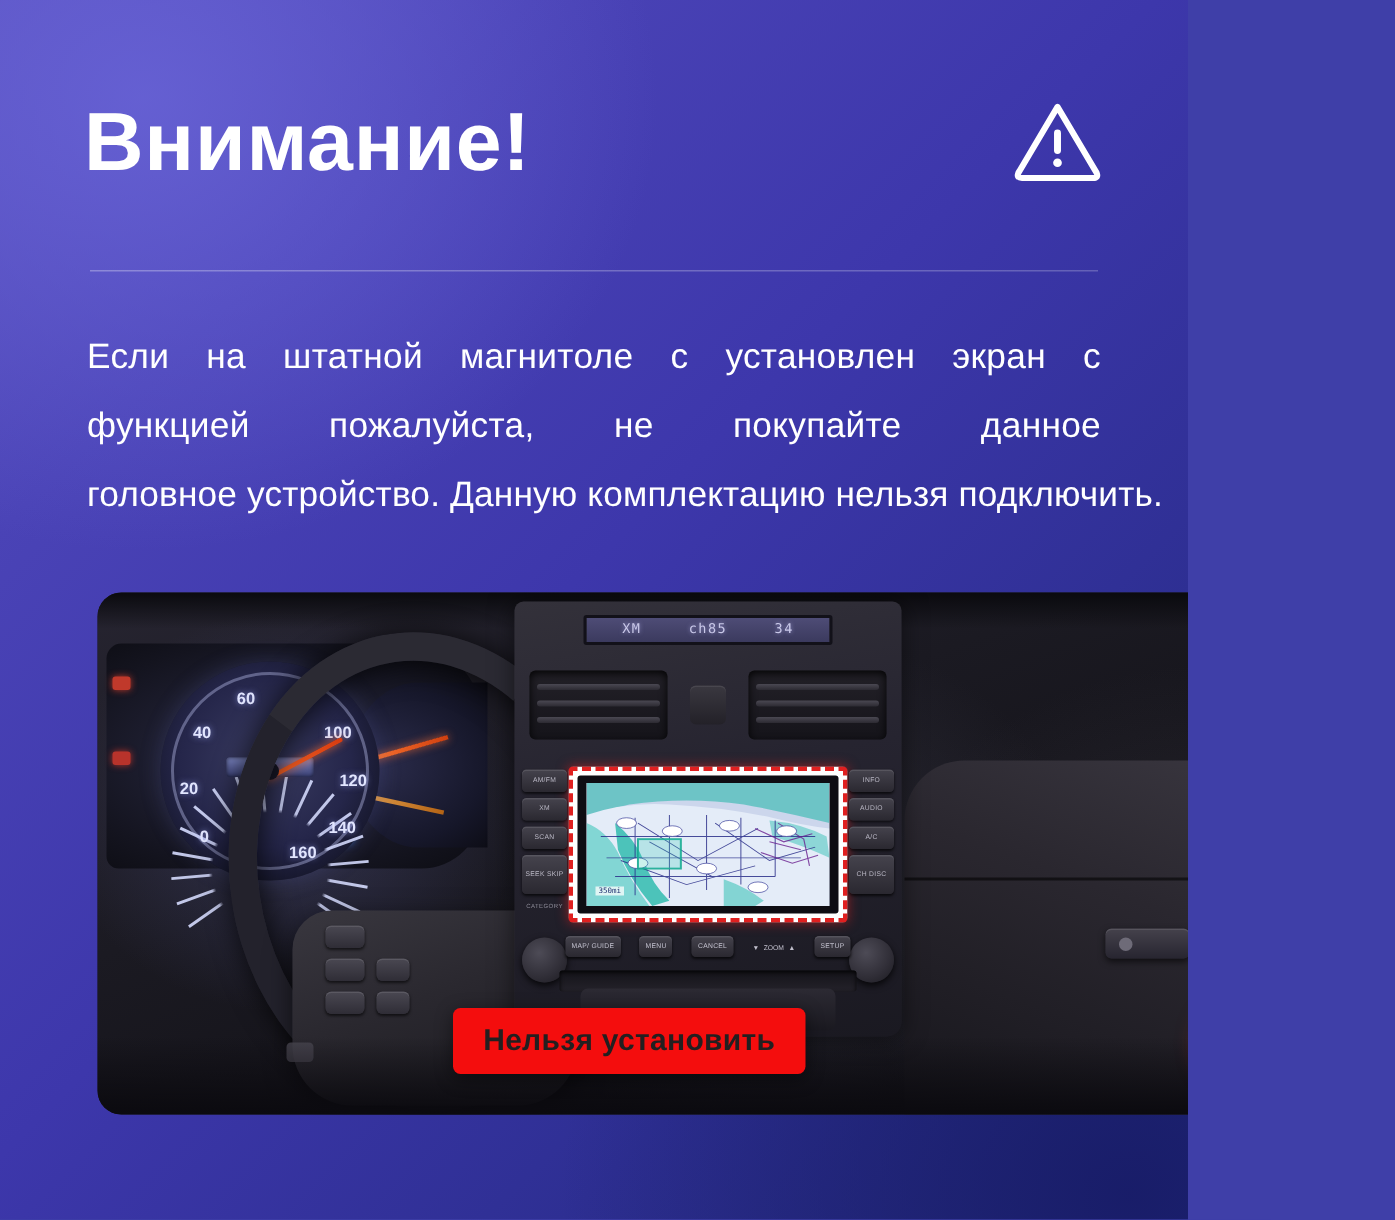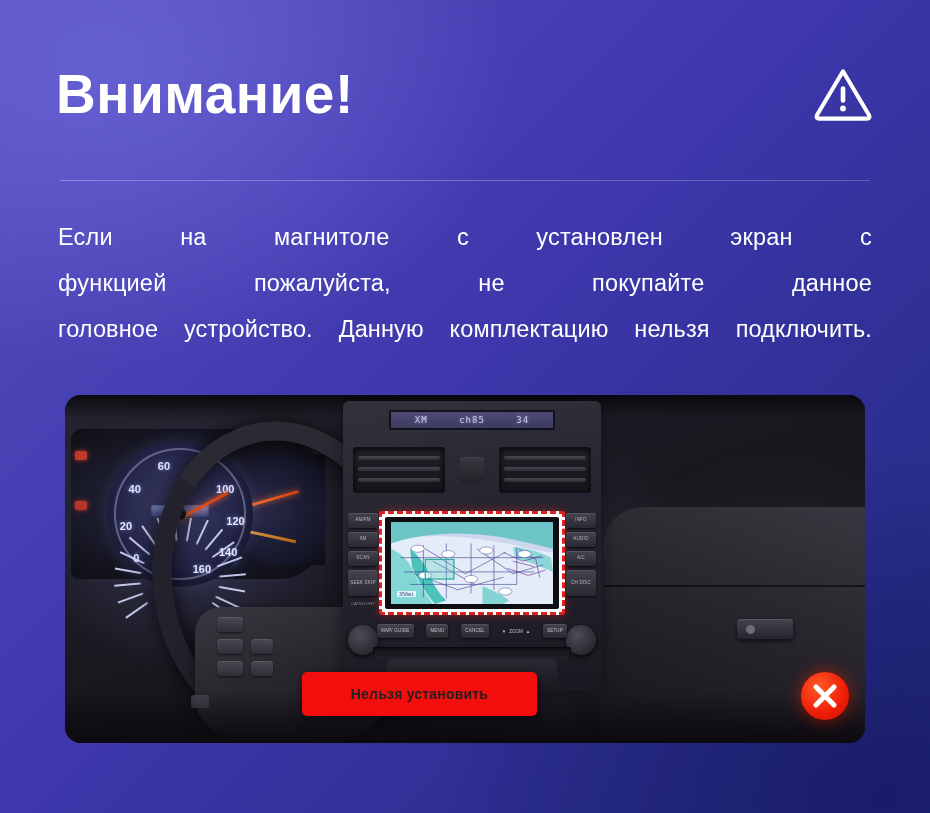--- a/index.html
+++ b/index.html
@@ -10,21 +10,21 @@
     overflow: hidden;
   }
 
   body {
     font-family: "Liberation Sans", sans-serif;
     background: #3f3fa8;
   }
 
   .page {
     position: relative;
-    width: 930px;
+    width: 792px;
     height: 813px;
     background:
       radial-gradient(ellipse 70% 60% at 12% 8%, rgba(104,99,214,0.85) 0%, rgba(104,99,214,0) 62%),
       radial-gradient(ellipse 80% 70% at 95% 98%, rgba(24,28,104,0.95) 0%, rgba(24,28,104,0) 60%),
       linear-gradient(135deg, #5a52c0 0%, #4a43b6 22%, #3d37ab 48%, #2e2f93 74%, #232b7a 100%);
     overflow: hidden;
   }
 
   
   .header {
@@ -482,21 +482,21 @@
     left: 302px; top: 672px;
     width: 235px; height: 44px;
     background: #f40d0d;
     border-radius: 5px;
     display: flex;
     align-items: center;
     justify-content: center;
     box-shadow: 0 3px 12px rgba(0,0,0,0.45);
   }
   .banner-text {
-    font-size: 14px;
+    font-size: 20px;
     font-weight: 700;
     color: #231f20;
     letter-spacing: 0.2px;
     white-space: nowrap;
   }
 
   
   .xbadge {
     position: absolute;
     left: 801px; top: 672px;
@@ -522,20 +522,21 @@
       </svg>
     </span>
   </div>
 
   <div class="divider"></div>
 
   <div class="copy">
     <span class="line l1">
       <span>Если</span>
       <span>на</span>
+      <span>штатной</span>
       <span>магнитоле</span>
       <span>с</span>
       <span>установлен</span>
       <span>экран</span>
       <span>с</span>
     </span>
     <span class="line l2">
       <span>функцией</span>
       <span>пожалуйста,</span>
       <span>не</span>

